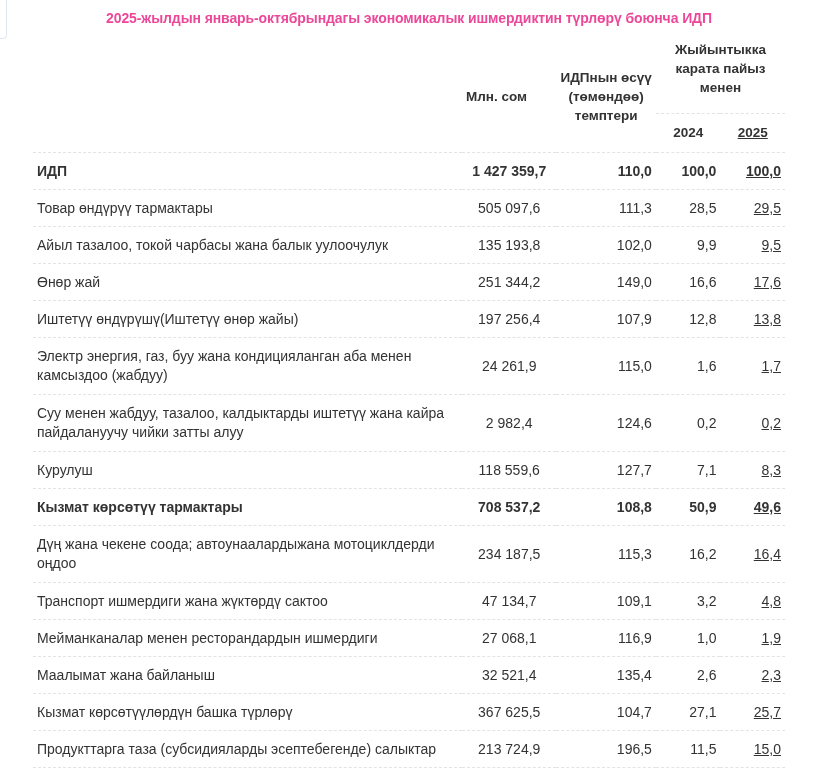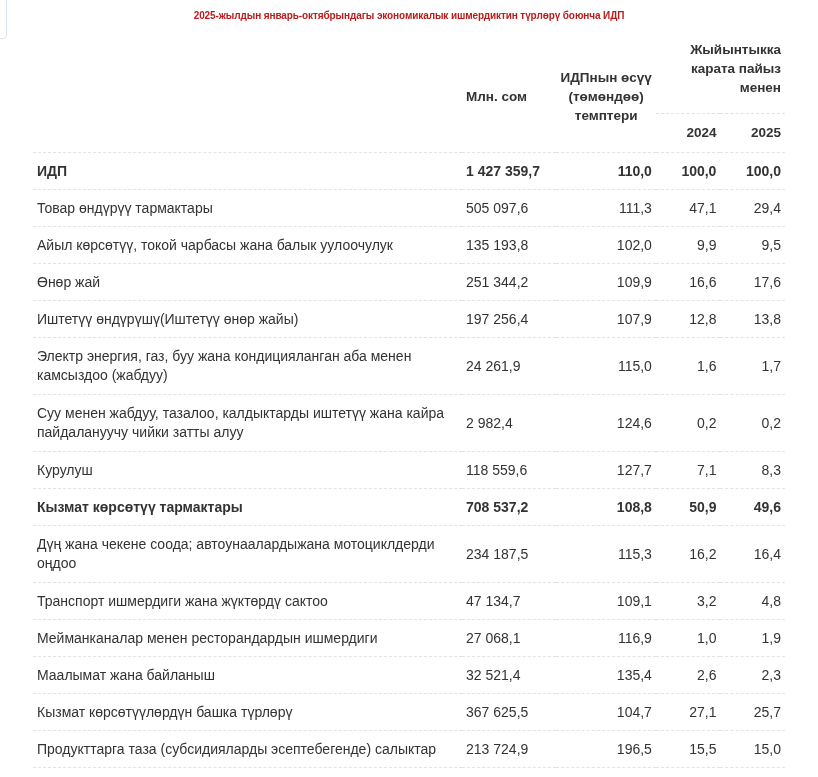--- a/index.html
+++ b/index.html
@@ -23,23 +23,23 @@
       height: 47px;
       border: 1px solid #dde5ee;
       border-radius: 4px;
     }
     .title {
       position: absolute;
       top: 10px;
       left: 0;
       width: 818px;
       text-align: center;
-      font-size: 10px;
+      font-size: 14px;
       font-weight: bold;
-      color: #b91c1c;
+      color: #ec4899;
       letter-spacing: -0.1px;
     }
     table.gdp {
       position: absolute;
       top: 40px;
       left: 33px;
       width: 752px;
       border-collapse: collapse;
       font-size: 14px;
     }
@@ -50,28 +50,28 @@
       line-height: 19px;
       padding: 0 4px;
     }
     table.gdp td {
       padding: 0 4px;
       line-height: 19px;
       border-top: 1px dashed #e3e3e3;
     }
     table.gdp tr.last td { border-bottom: 1px dashed #e3e3e3; }
     .col-label { width: 430px; text-align: left; }
-    .col-mln { width: 88px; text-align: left; }
+    .col-mln { width: 88px; text-align: center; }
     .col-growth { width: 92px; text-align: right; }
     .col-y24 { width: 57px; text-align: right; }
-    .col-y25 { width: 57px; text-align: right; }
+    .col-y25 { width: 57px; text-align: right; text-decoration: underline; }
     th.h-mln { text-align: left; vertical-align: middle; height: 112px; padding-top: 4px; }
     th.h-growth { text-align: center; vertical-align: middle; padding-top: 22px; }
-    th.h-share { text-align: right; vertical-align: top; padding-top: 7px; height: 68px; border-bottom: 1px dashed #e3e3e3; }
-    th.h-year { text-align: right; height: 36px; vertical-align: middle; padding-bottom: 2px; }
+    th.h-share { text-align: center; vertical-align: top; padding-top: 7px; height: 68px; border-bottom: 1px dashed #e3e3e3; }
+    th.h-year { text-align: center; height: 36px; vertical-align: middle; padding-bottom: 2px; }
     tr.r1 td { height: 36px; }
     tr.r2 td { height: 56px; }
     tr.bold td { font-weight: bold; }
     td.label { padding-left: 5px; }
   </style>
 </head>
 <body>
 
 <div class="edge-frame"></div>
 
@@ -95,34 +95,34 @@
       <td class="label">ИДП</td>
       <td class="col-mln">1 427 359,7</td>
       <td class="col-growth">110,0</td>
       <td class="col-y24">100,0</td>
       <td class="col-y25">100,0</td>
     </tr>
     <tr class="r1">
       <td class="label">Товар өндүрүү тармактары</td>
       <td class="col-mln">505 097,6</td>
       <td class="col-growth">111,3</td>
-      <td class="col-y24">47,1</td>
-      <td class="col-y25">29,4</td>
-    </tr>
-    <tr class="r1">
-      <td class="label">Айыл көрсөтүү, токой чарбасы жана балык уулоочулук</td>
+      <td class="col-y24">28,5</td>
+      <td class="col-y25">29,5</td>
+    </tr>
+    <tr class="r1">
+      <td class="label">Айыл тазалоо, токой чарбасы жана балык уулоочулук</td>
       <td class="col-mln">135 193,8</td>
       <td class="col-growth">102,0</td>
       <td class="col-y24">9,9</td>
       <td class="col-y25">9,5</td>
     </tr>
     <tr class="r1">
       <td class="label">Өнөр жай</td>
       <td class="col-mln">251 344,2</td>
-      <td class="col-growth">109,9</td>
+      <td class="col-growth">149,0</td>
       <td class="col-y24">16,6</td>
       <td class="col-y25">17,6</td>
     </tr>
     <tr class="r1">
       <td class="label">Иштетүү өндүрүшү(Иштетүү өнөр жайы)</td>
       <td class="col-mln">197 256,4</td>
       <td class="col-growth">107,9</td>
       <td class="col-y24">12,8</td>
       <td class="col-y25">13,8</td>
     </tr>
@@ -186,17 +186,17 @@
       <td class="label">Кызмат көрсөтүүлөрдүн башка түрлөрү</td>
       <td class="col-mln">367 625,5</td>
       <td class="col-growth">104,7</td>
       <td class="col-y24">27,1</td>
       <td class="col-y25">25,7</td>
     </tr>
     <tr class="r1 last">
       <td class="label">Продукттарга таза (субсидияларды эсептебегенде) салыктар</td>
       <td class="col-mln">213 724,9</td>
       <td class="col-growth">196,5</td>
-      <td class="col-y24">15,5</td>
+      <td class="col-y24">11,5</td>
       <td class="col-y25">15,0</td>
     </tr>
   </tbody>
 </table>
 
 </body></html>

